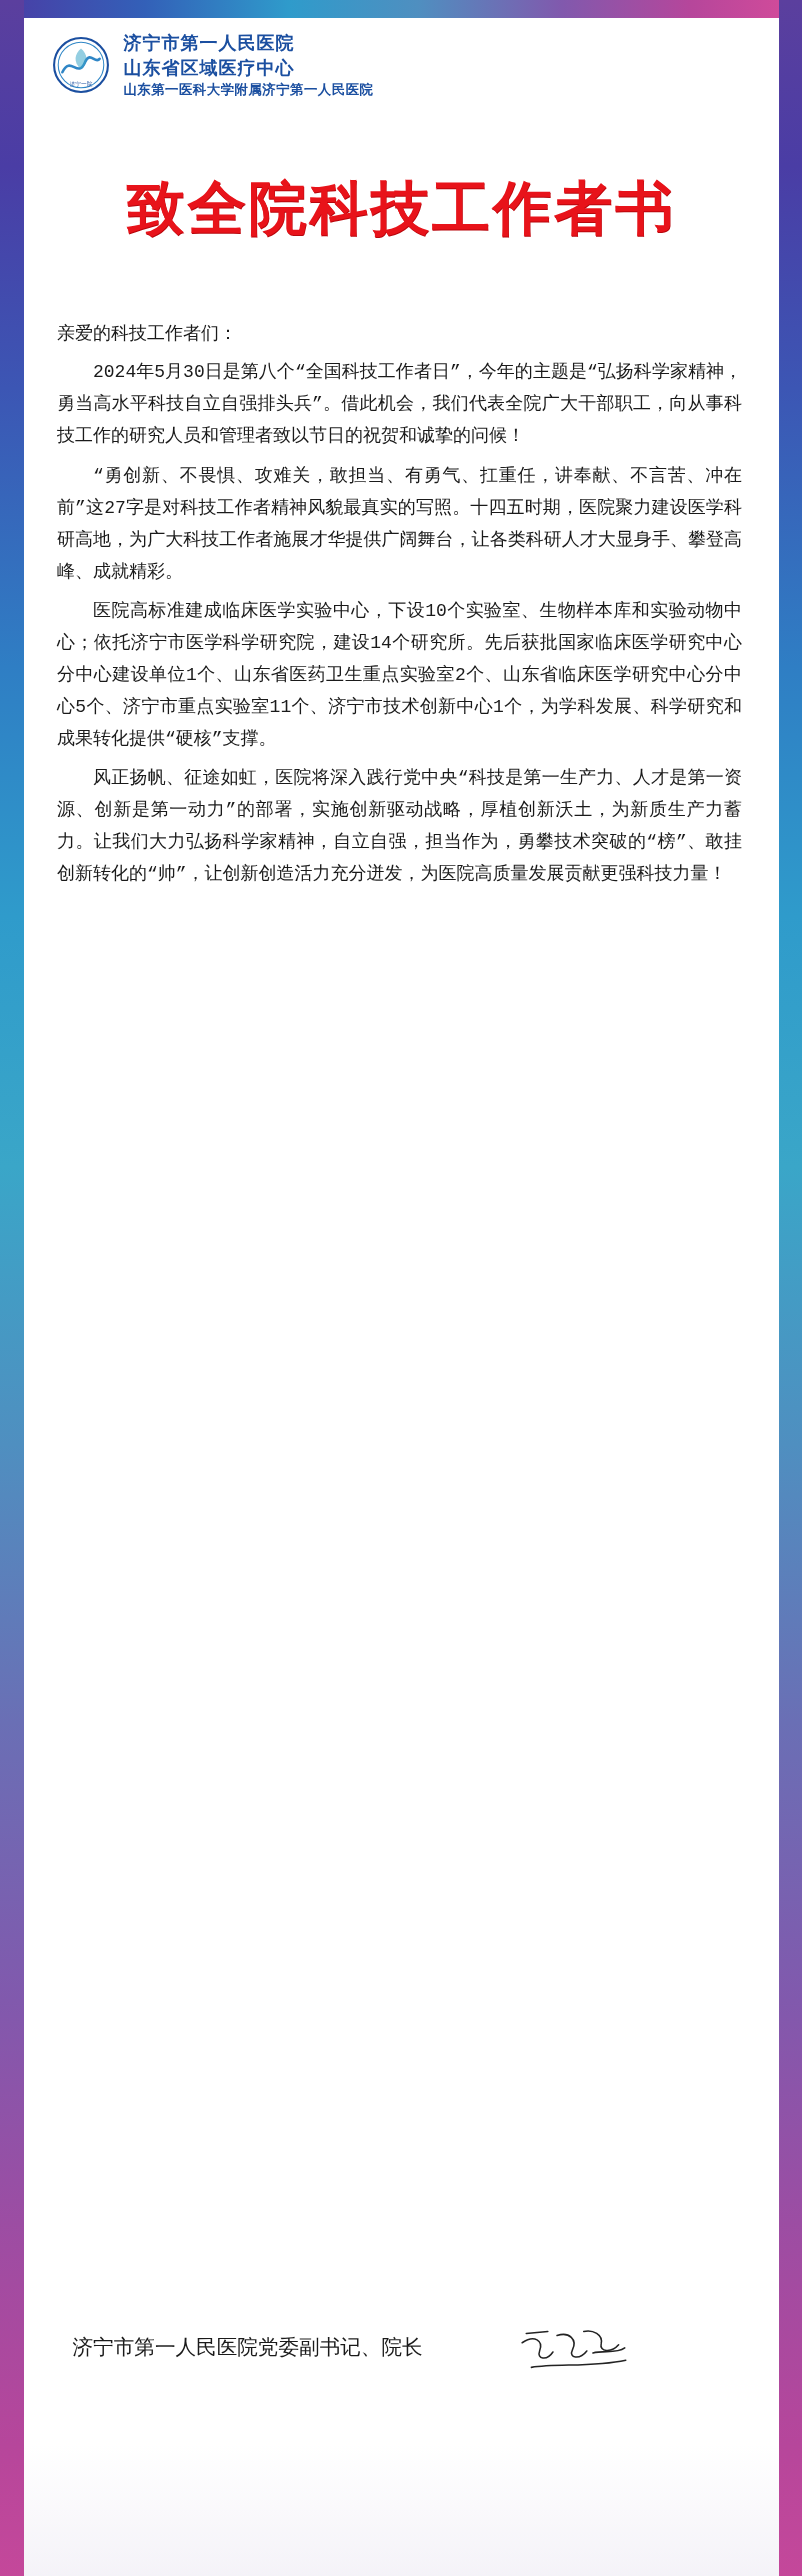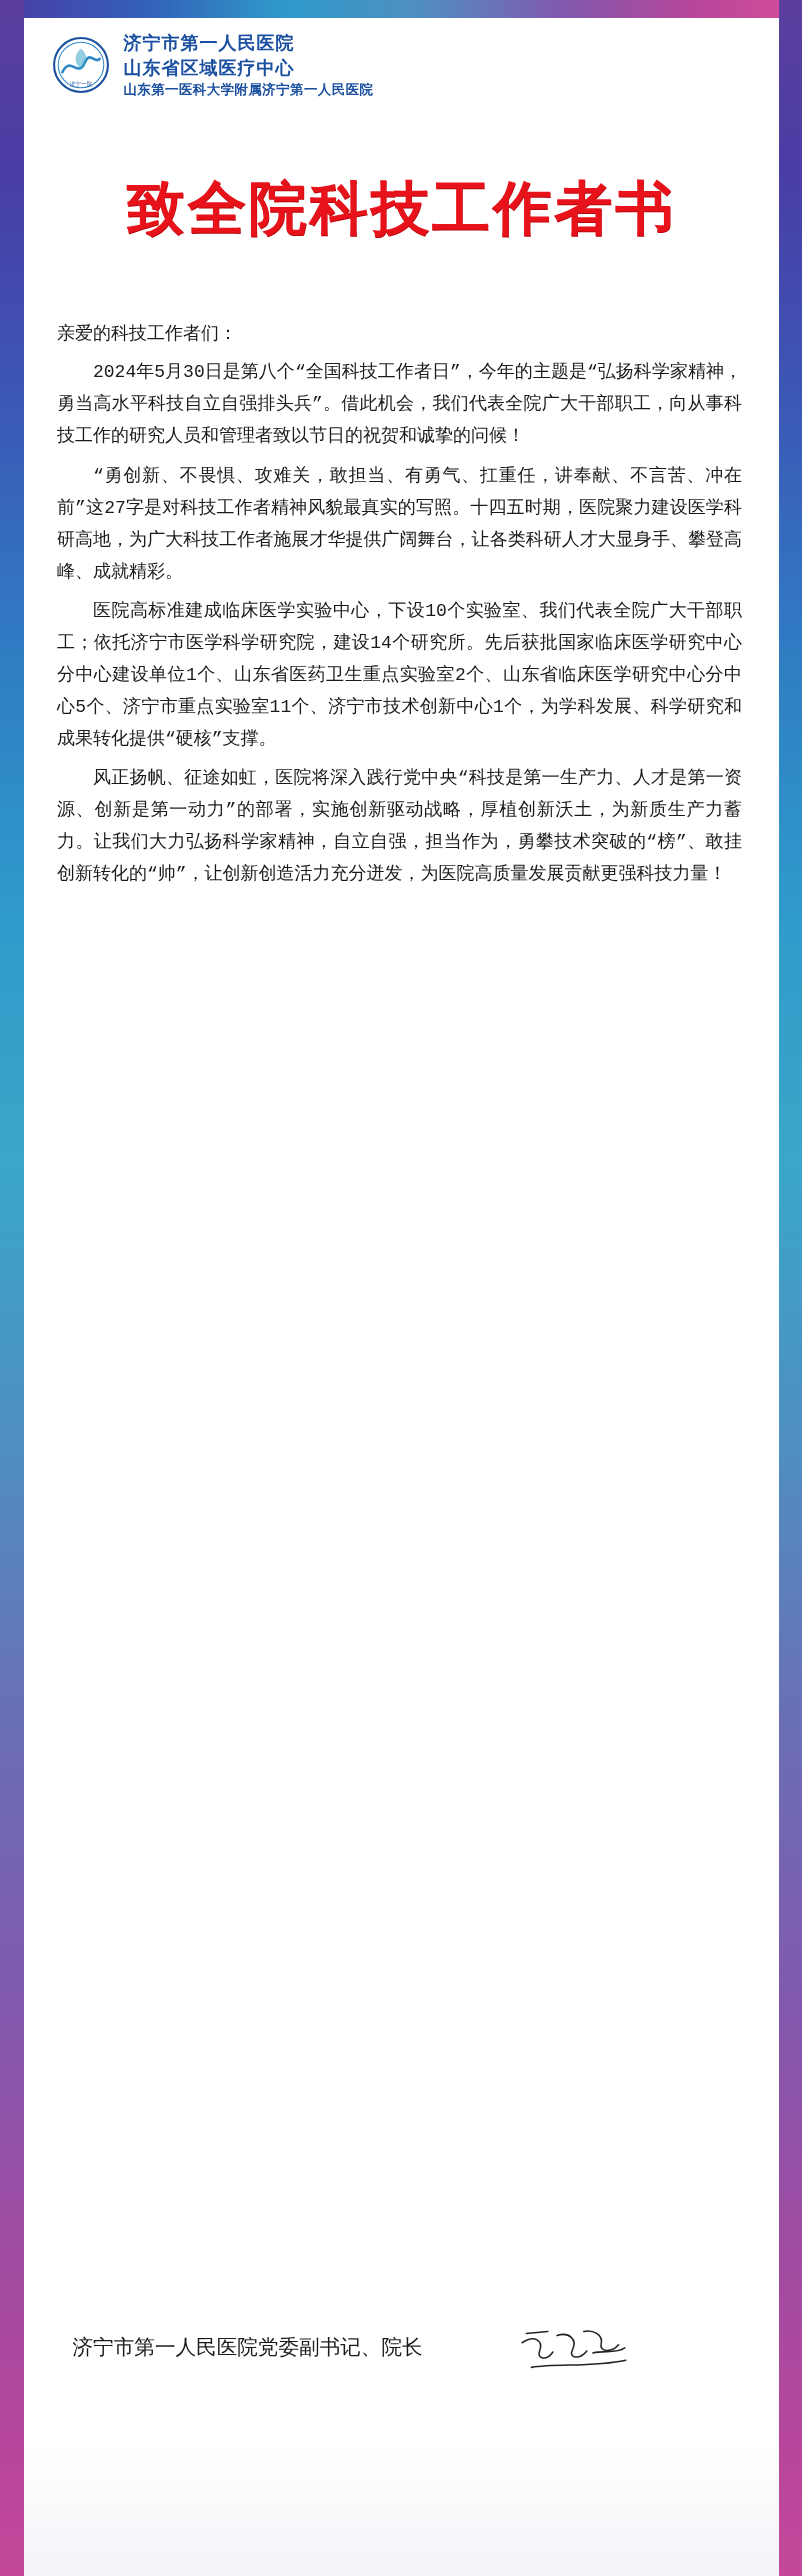--- a/index.html
+++ b/index.html
@@ -196,21 +196,21 @@
       <div class="org-line-3">山东第一医科大学附属济宁第一人民医院</div>
     </div>
   </div>
 
   <div class="title">致全院科技工作者书</div>
 
   <div class="body-text">
     <p>亲爱的科技工作者们：</p>
     <p class="indent">2024年5月30日是第八个“全国科技工作者日”，今年的主题是“弘扬科学家精神，勇当高水平科技自立自强排头兵”。借此机会，我们代表全院广大干部职工，向从事科技工作的研究人员和管理者致以节日的祝贺和诚挚的问候！</p>
     <p class="indent">“勇创新、不畏惧、攻难关，敢担当、有勇气、扛重任，讲奉献、不言苦、冲在前”这27字是对科技工作者精神风貌最真实的写照。十四五时期，医院聚力建设医学科研高地，为广大科技工作者施展才华提供广阔舞台，让各类科研人才大显身手、攀登高峰、成就精彩。</p>
-    <p class="indent">医院高标准建成临床医学实验中心，下设10个实验室、我们代表全院广大干部职工；依托济宁市医学科学研究院，建设14个研究所。先后获批国家临床医学研究中心分中心建设单位1个、山东省医药卫生重点实验室2个、山东省临床医学研究中心分中心5个、济宁市重点实验室11个、济宁市技术创新中心1个，为学科发展、科学研究和成果转化提供“硬核”支撑。</p>
+    <p class="indent">医院高标准建成临床医学实验中心，下设10个实验室、生物样本库和实验动物中心；依托济宁市医学科学研究院，建设14个研究所。先后获批国家临床医学研究中心分中心建设单位1个、山东省医药卫生重点实验室2个、山东省临床医学研究中心分中心5个、济宁市重点实验室11个、济宁市技术创新中心1个，为学科发展、科学研究和成果转化提供“硬核”支撑。</p>
     <p class="indent">风正扬帆、征途如虹，医院将深入践行党中央“科技是第一生产力、人才是第一资源、创新是第一动力”的部署，实施创新驱动战略，厚植创新沃土，为新质生产力蓄力。让我们大力弘扬科学家精神，自立自强，担当作为，勇攀技术突破的“榜”、敢挂创新转化的“帅”，让创新创造活力充分迸发，为医院高质量发展贡献更强科技力量！</p>
   </div>
 
   <div class="signature">
 
 
     <div class="sig-block second">
       <div class="sig-line-1">济宁市第一人民医院党委副书记、院长</div>
       <div class="sig-mark">
         <svg width="118" height="62" viewBox="0 0 230 120" aria-hidden="true">

